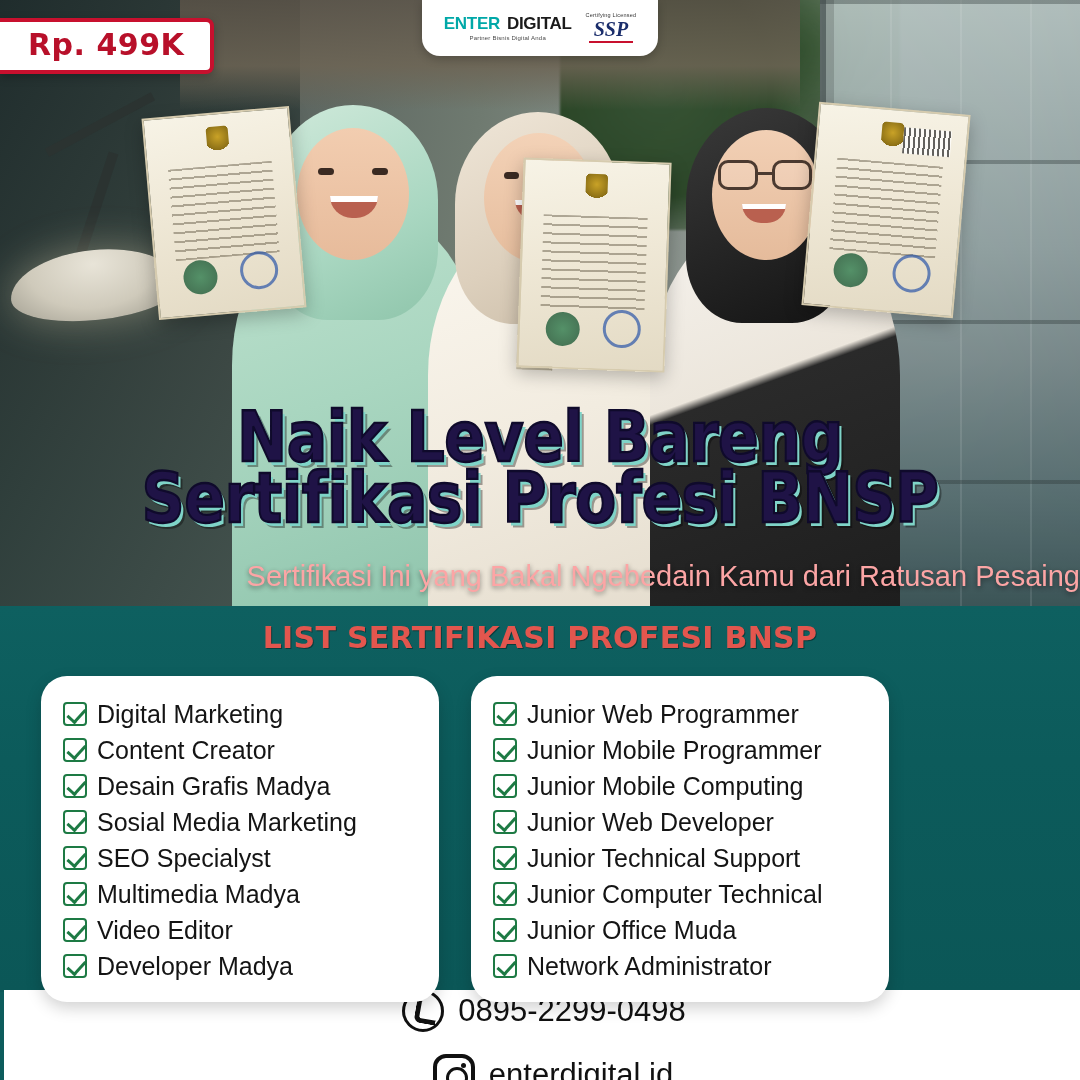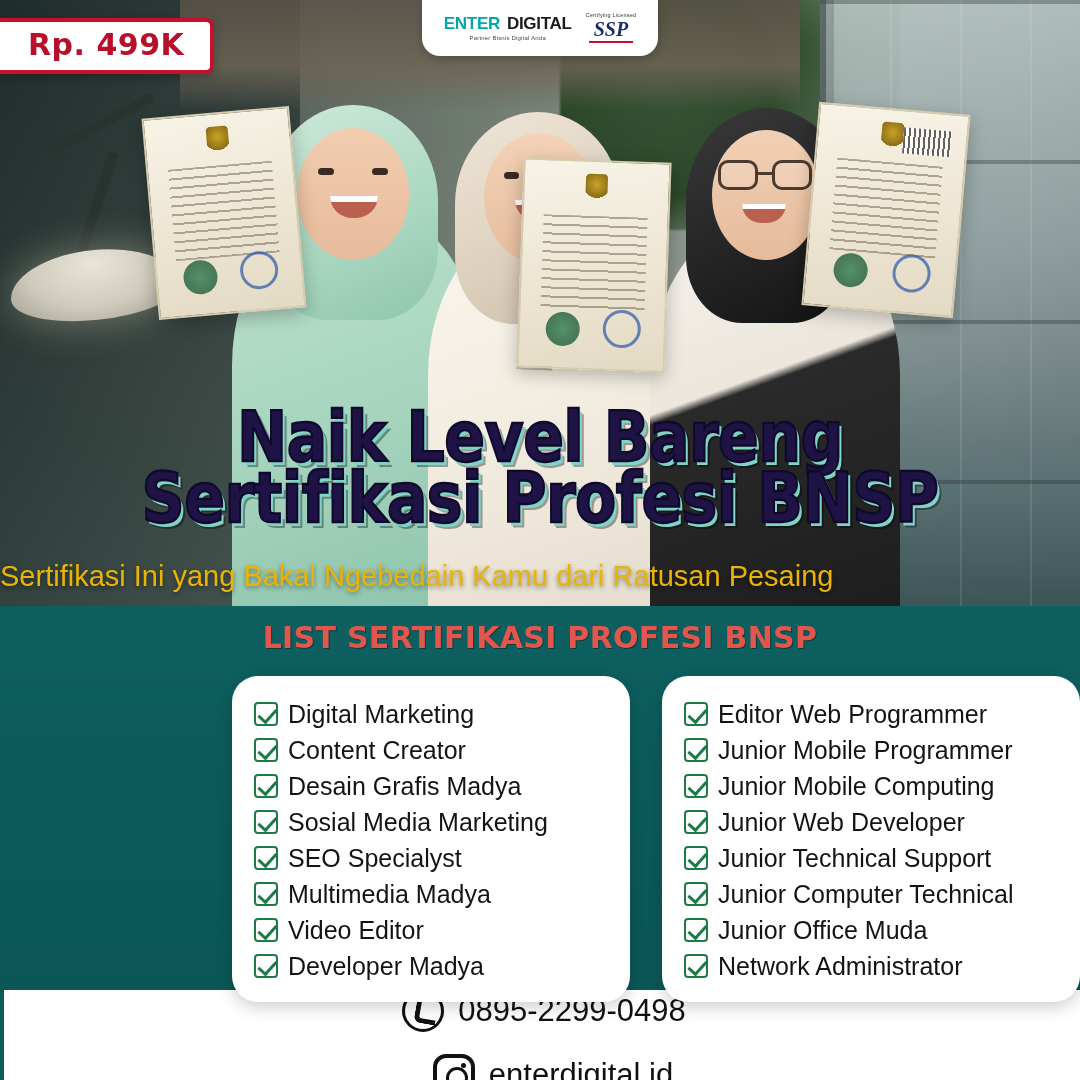--- a/index.html
+++ b/index.html
@@ -270,24 +270,24 @@
     color: #1f1346;
     -webkit-text-stroke: 2px #0f0a2b;
     text-shadow:
        3px 3px 0 #7fd4c8,
        5px 5px 0 rgba(0,0,0,.35);
     transform: scaleY(1.16);
     transform-origin: top center;
   }
   .subhead {
     position: absolute; left: 0; top: 560px; width: 1080px;
-    text-align: left;
+    text-align: right;
     font-family: "Liberation Sans", sans-serif;
     font-size: 29px;
-    color: #eab308;
+    color: #fca5a5;
     text-shadow: 0 2px 5px rgba(0,0,0,.45);
     z-index: 15;
   }
 
   
   .body-area {
     position: absolute; left: 0; top: 606px; width: 1080px; height: 386px;
     background: linear-gradient(180deg, #0e6060 0%, #0c5b5b 40%, #0b5757 100%);
   }
   .list-title {
@@ -297,21 +297,21 @@
     font-weight: 700;
     font-size: 30px;
     color: #e2564e;
     letter-spacing: .3px;
     text-shadow: 1px 1px 0 rgba(0,0,0,.35);
     z-index: 12;
   }
 
   .cards {
     position: absolute; left: 0; top: 676px; width: 1080px;
-    display: flex; justify-content: flex-end; gap: 32px;
+    display: flex; justify-content: flex-start; gap: 32px;
     z-index: 12;
     padding-left: 41px;
   }
   .card {
     background: #ffffff;
     border-radius: 26px;
     padding: 20px 22px 18px 22px;
     box-shadow: 0 6px 16px rgba(0,0,0,.18);
   }
   .card.left { width: 398px; }
@@ -527,21 +527,21 @@
             <span class="check"></span>
             <span>Developer Madya</span>
           </li>
       </ul>
     </div>
 
     <div class="card right">
       <ul>
         <li>
             <span class="check"></span>
-            <span>Editor Web Programmer</span>
+            <span>Junior Web Programmer</span>
           </li>
         <li>
             <span class="check"></span>
             <span>Junior Mobile Programmer</span>
           </li>
         <li>
             <span class="check"></span>
             <span>Junior Mobile Computing</span>
           </li>
         <li>

